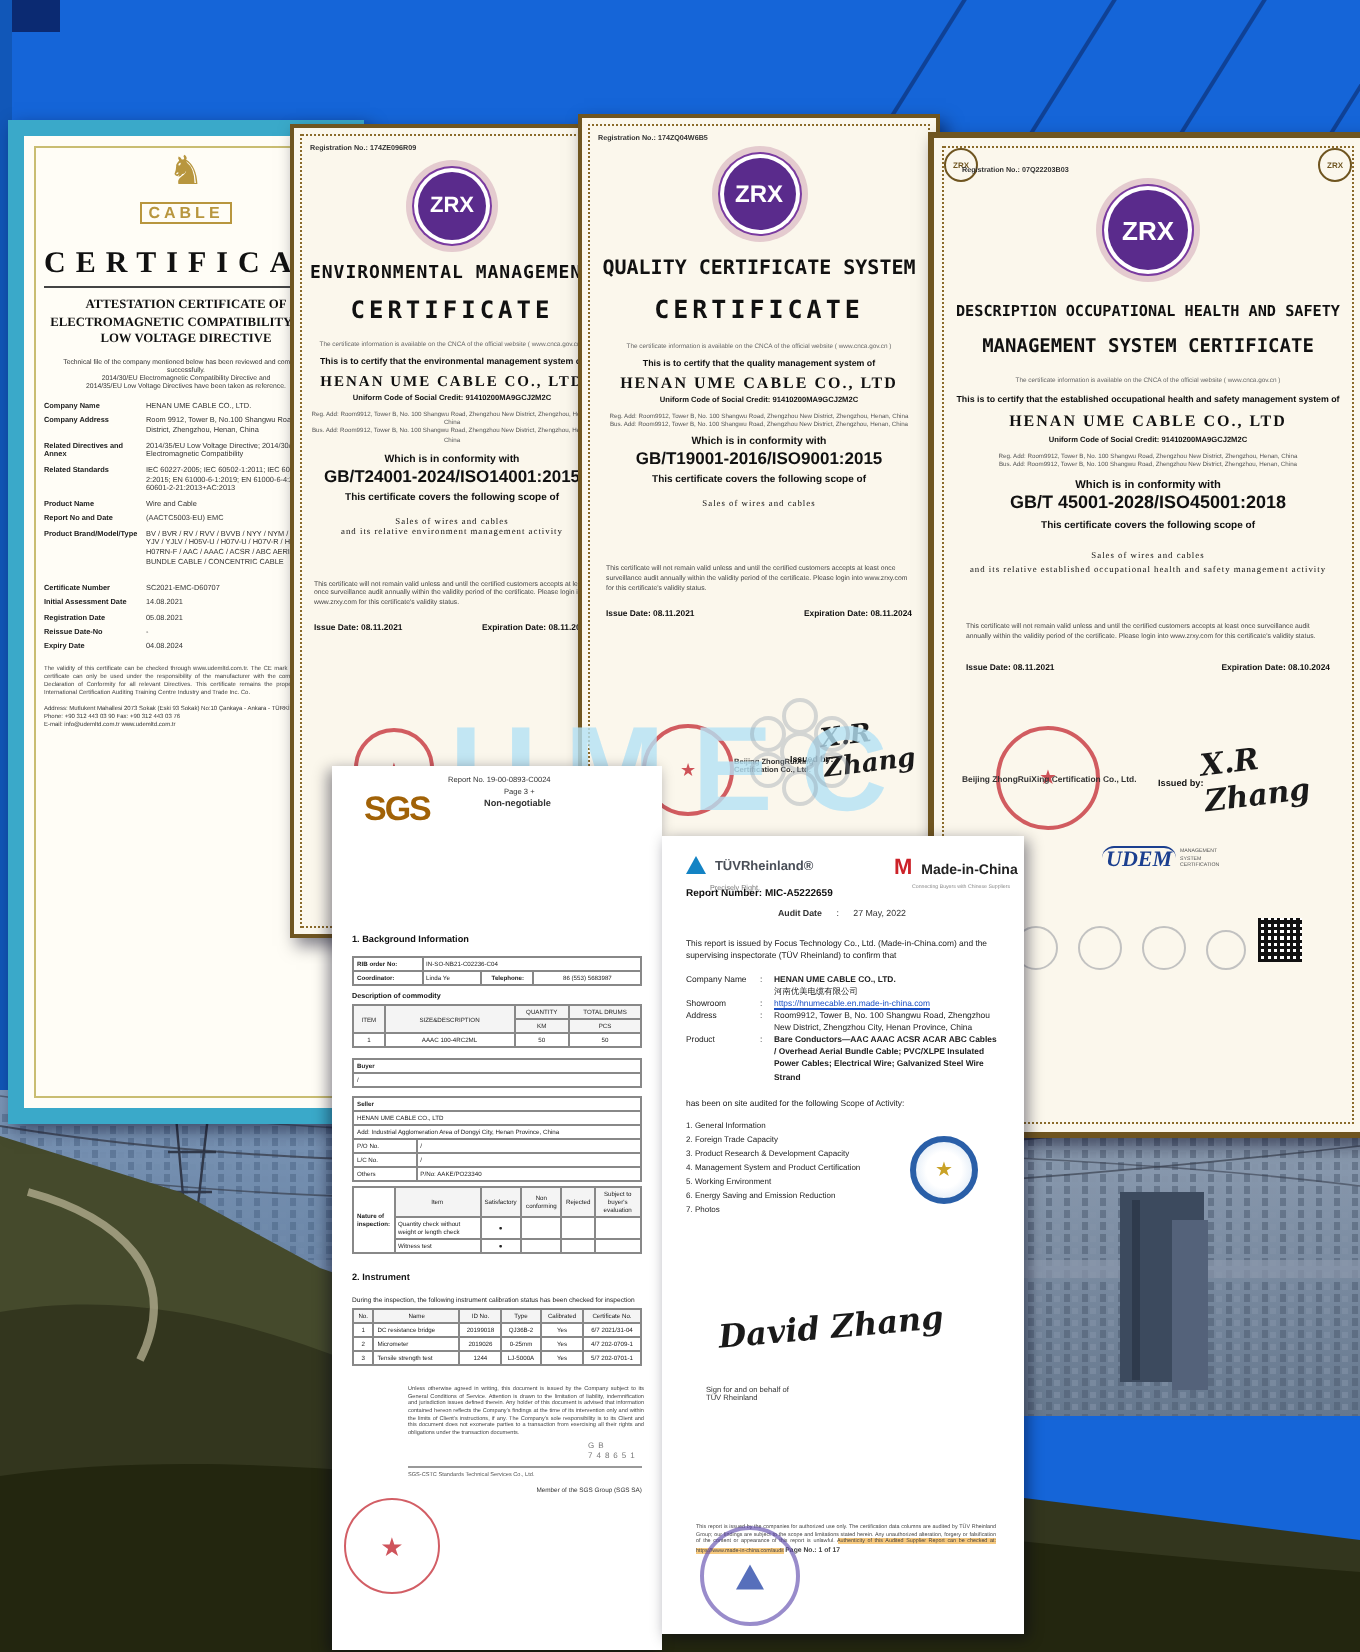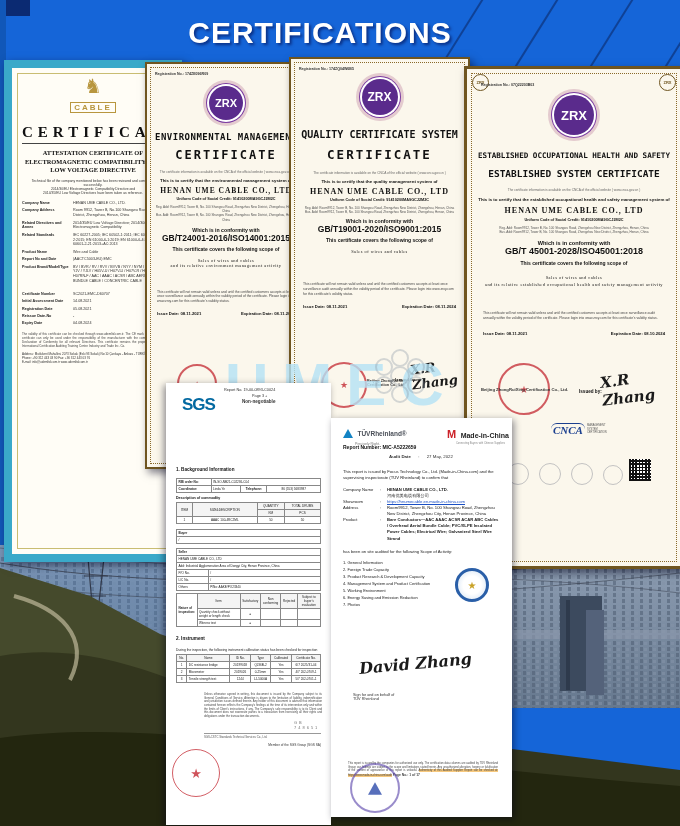--- a/index.html
+++ b/index.html
@@ -64,21 +64,20 @@
     <div class="bgline" style="left:300px;top:-90px;"></div>
     <div class="bgline" style="left:375px;top:-90px;"></div>
     <div class="bgline" style="left:450px;top:-90px;"></div>
     <div class="bgline" style="left:525px;top:-90px;"></div>
     <div class="bgline" style="left:600px;top:-90px;"></div>
     <div class="bgline" style="left:668px;top:-90px;"></div>
   </div>
   <div class="corner-block"></div>
   <div class="left-strip"></div>
 
-  <div class="banner">CERTIFICATIONS</div>
 
   <div class="photo">
     <svg width="680" height="288" viewBox="0 0 680 288" preserveAspectRatio="none">
       <defs>
         <linearGradient id="cityGrad" x1="0" y1="0" x2="0" y2="1">
           <stop offset="0" stop-color="#93a3b8"></stop>
             <stop offset="1" stop-color="#66788e"></stop>
         </linearGradient>
         <pattern id="bld" width="9" height="6" patternUnits="userSpaceOnUse">
           <rect width="9" height="6" fill="none"></rect>
@@ -189,21 +188,21 @@
       <div class="c mono" style="font-size:12px;margin-top:6px;letter-spacing:2px;">CERTIFICATE</div>
       <div class="c note" style="margin-top:8px;padding:0 10px;">The certificate information is available on the CNCA of the official website ( www.cnca.gov.cn )</div>
       <div class="c certify" style="margin-top:4px;">This is to certify that the environmental management system of</div>
       <div class="c company serif" style="margin-top:3px;font-size:7.5px;">HENAN UME CABLE CO., LTD</div>
       <div class="c credit" style="margin-top:2px;">Uniform Code of Social Credit: 91410200MA9GCJ2M2C</div>
       <div class="c addr" style="margin-top:4px;padding:0 8px;">
         <div>Reg. Add: Room9912, Tower B, No. 100 Shangwu Road, Zhengzhou New District, Zhengzhou, Henan, China</div>
         <div>Bus. Add: Room9912, Tower B, No. 100 Shangwu Road, Zhengzhou New District, Zhengzhou, Henan, China</div>
       </div>
       <div class="c conform" style="margin-top:5px;">Which is in conformity with</div>
-      <div class="c std">GB/T24001-2016/ISO14001:2015</div>
+      <div class="c std">GB/T24001-2024/ISO14001:2015</div>
       <div class="c scopelab" style="margin-top:3px;">This certificate covers the following scope of</div>
       <div class="c scopeln serif" style="margin-top:6px;">Sales of wires and cables</div>
       <div class="c scopeln serif">and its relative environment management activity</div>
       <div class="fp" style="margin:22px 10px 0 10px;">This certificate will not remain valid unless and until the certified customers accepts at least once surveillance audit annually within the validity period of the certificate. Please login into www.zrxy.com for this certificate's validity status.</div>
       <div class="daterow" style="margin:8px 10px 0 10px;">
         <span><span>Issue Date:</span> <span>08.11.2021</span></span>
         <span><span>Expiration Date:</span> <span>08.11.2024</span></span>
       </div>
     </div>
     <div class="stamp-red" style="left:30px;top:300px;width:36px;height:36px;font-size:8px;">★</div>
@@ -218,21 +217,21 @@
       <div class="c mono" style="font-size:12.5px;margin-top:7px;letter-spacing:2px;">CERTIFICATE</div>
       <div class="c note" style="margin-top:9px;padding:0 12px;">The certificate information is available on the CNCA of the official website ( www.cnca.gov.cn )</div>
       <div class="c certify" style="margin-top:4px;">This is to certify that the quality management system of</div>
       <div class="c company serif" style="margin-top:3px;">HENAN UME CABLE CO., LTD</div>
       <div class="c credit" style="margin-top:2px;">Uniform Code of Social Credit: 91410200MA9GCJ2M2C</div>
       <div class="c addr" style="margin-top:4px;padding:0 10px;">
         <div>Reg. Add: Room9912, Tower B, No. 100 Shangwu Road, Zhengzhou New District, Zhengzhou, Henan, China</div>
         <div>Bus. Add: Room9912, Tower B, No. 100 Shangwu Road, Zhengzhou New District, Zhengzhou, Henan, China</div>
       </div>
       <div class="c conform" style="margin-top:4px;">Which is in conformity with</div>
-      <div class="c std">GB/T19001-2020/ISO9001:2015</div>
+      <div class="c std">GB/T19001-2016/ISO9001:2015</div>
       <div class="c scopelab" style="margin-top:3px;">This certificate covers the following scope of</div>
       <div class="c scopeln serif" style="margin-top:6px;">Sales of wires and cables</div>
       <div class="fp" style="margin:28px 12px 0 12px;">This certificate will not remain valid unless and until the certified customers accepts at least once surveillance audit annually within the validity period of the certificate. Please login into www.zrxy.com for this certificate's validity status.</div>
       <div class="daterow" style="margin:8px 12px 0 12px;">
         <span><span>Issue Date:</span> <span>08.11.2021</span></span>
         <span><span>Expiration Date:</span> <span>08.11.2024</span></span>
       </div>
     </div>
     <div class="stamp-red" style="left:30px;top:303px;width:42px;height:42px;font-size:9px;">★</div>
     <div class="abs" style="left:76px;top:320px;width:62px;font-size:3.8px;font-weight:bold;color:#333;">Beijing ZhongRuiXing Certification Co., Ltd.</div>
@@ -240,22 +239,22 @@
     <div class="abs sig" style="left:120px;top:300px;font-size:13px;transform:rotate(-7deg);">X.R Zhang</div>
   </div>
 
   <div class="abs cert-cream" style="left:464px;top:66px;width:214px;height:497px;z-index:6;border-width:3px;">
     <div class="dotted-frame" style="inset:4px;"></div>
     <div class="abs" style="left:5px;top:5px;width:15px;height:15px;border:1px solid #6f5520;border-radius:50%;font-size:4px;font-weight:bold;color:#6f5520;display:flex;align-items:center;justify-content:center;">ZRX</div>
     <div class="abs" style="right:5px;top:5px;width:15px;height:15px;border:1px solid #6f5520;border-radius:50%;font-size:4px;font-weight:bold;color:#6f5520;display:flex;align-items:center;justify-content:center;">ZRX</div>
     <div class="abs regno" style="left:14px;top:14px;">Registration No.: 07Q22203B03</div>
     <div style="padding-top:26px;">
       <div class="zrx-logo" style="width:40px;height:40px;font-size:13px;">ZRX</div>
-      <div class="c mono" style="font-size:7.6px;margin-top:16px;">ESTABLISHED OCCUPATIONAL HEALTH AND SAFETY</div>
-      <div class="c mono" style="font-size:9.5px;margin-top:8px;">ESTABLISHED SYSTEM CERTIFICATE</div>
+      <div class="c mono" style="font-size:7.6px;margin-top:16px;">DESCRIPTION OCCUPATIONAL HEALTH AND SAFETY</div>
+      <div class="c mono" style="font-size:9.5px;margin-top:8px;">MANAGEMENT SYSTEM CERTIFICATE</div>
       <div class="c note" style="margin-top:9px;padding:0 16px;">The certificate information is available on the CNCA of the official website ( www.cnca.gov.cn )</div>
       <div class="c certify" style="margin-top:5px;padding:0 10px;">This is to certify that the established occupational health and safety management system of</div>
       <div class="c company serif" style="margin-top:4px;">HENAN UME CABLE CO., LTD</div>
       <div class="c credit" style="margin-top:3px;">Uniform Code of Social Credit: 91410200MA9GCJ2M2C</div>
       <div class="c addr" style="margin-top:4px;padding:0 14px;">
         <div>Reg. Add: Room9912, Tower B, No. 100 Shangwu Road, Zhengzhou New District, Zhengzhou, Henan, China</div>
         <div>Bus. Add: Room9912, Tower B, No. 100 Shangwu Road, Zhengzhou New District, Zhengzhou, Henan, China</div>
       </div>
       <div class="c conform" style="margin-top:6px;font-size:5.6px;">Which is in conformity with</div>
       <div class="c std" style="font-size:9px;">GB/T 45001-2028/ISO45001:2018</div>
@@ -266,21 +265,21 @@
       <div class="daterow" style="margin:10px 16px 0 16px;">
         <span><span>Issue Date:</span> <span>08.11.2021</span></span>
         <span><span>Expiration Date:</span> <span>08.10.2024</span></span>
       </div>
     </div>
     <div class="stamp-red" style="left:31px;top:294px;width:48px;height:48px;font-size:10px;">★</div>
     <div class="abs" style="left:14px;top:318px;width:88px;font-size:4.2px;font-weight:bold;color:#333;">Beijing ZhongRuiXing Certification Co., Ltd.</div>
     <div class="abs" style="left:112px;top:320px;font-size:4.6px;font-weight:bold;">Issued by:</div>
     <div class="abs sig" style="left:134px;top:300px;font-size:15px;transform:rotate(-7deg);">X.R Zhang</div>
     <div class="abs" style="left:84px;top:354px;display:flex;gap:2px;align-items:center;">
-      <span style="font-family:'Liberation Serif',serif;font-style:italic;font-weight:bold;font-size:11px;color:#1b3f8f;border-top:1.5px solid #1b3f8f;border-radius:6px 6px 0 0;padding:0 2px;">CNCA</span>
+      <span style="font-family:'Liberation Serif',serif;font-style:italic;font-weight:bold;font-size:11px;color:#1b3f8f;border-top:1.5px solid #1b3f8f;border-radius:6px 6px 0 0;padding:0 2px;">UDEM</span>
       <span style="font-size:2.6px;color:#555;width:26px;line-height:1.3;">MANAGEMENT SYSTEM CERTIFICATION</span>
     </div>
     <div class="stamp-gray" style="left:40px;top:394px;width:20px;height:20px;"></div>
     <div class="stamp-gray" style="left:72px;top:394px;width:20px;height:20px;"></div>
     <div class="stamp-gray" style="left:104px;top:394px;width:20px;height:20px;"></div>
     <div class="stamp-gray" style="left:136px;top:396px;width:18px;height:18px;"></div>
     <div class="abs qr" style="left:162px;top:390px;width:22px;height:22px;"></div>
   </div>
 
   <div class="abs" style="left:225px;top:350px;z-index:7;font-size:60px;font-weight:bold;letter-spacing:14px;color:#b5e2f5;opacity:.8;">UMEC</div>
@@ -292,21 +291,21 @@
           <circle cx="44" cy="19" r="8"></circle>
         <circle cx="44" cy="37" r="8"></circle>
           <circle cx="28" cy="46" r="8"></circle>
           <circle cx="12" cy="37" r="8"></circle>
           <circle cx="12" cy="19" r="8"></circle>
       </g>
     </svg>
   </div>
 
   <div class="abs" style="left:166px;top:383px;width:165px;height:442px;background:#fff;z-index:8;box-shadow:-2px 2px 7px rgba(0,0,25,.45);">
-    <div class="abs" style="left:16px;top:12px;color:#0369a1;font-weight:bold;font-size:17px;letter-spacing:-1px;">SGS</div>
+    <div class="abs" style="left:16px;top:12px;color:#a16207;font-weight:bold;font-size:17px;letter-spacing:-1px;">SGS</div>
     <div class="abs" style="left:58px;top:5px;font-size:3.8px;color:#333;">
       <div>Report No. 19-00-0893-C0024</div>
       <div style="margin-left:28px;margin-top:1.5px;">Page 3 +</div>
       <div style="margin-left:18px;margin-top:1.5px;font-weight:bold;font-size:4.6px;">Non-negotiable</div>
     </div>
     <div style="padding:84px 10px 0 10px;">
       <div class="slab">1. Background Information</div>
       <table class="sgstb" style="margin-top:6px;">
         <tbody>
             <tr>

